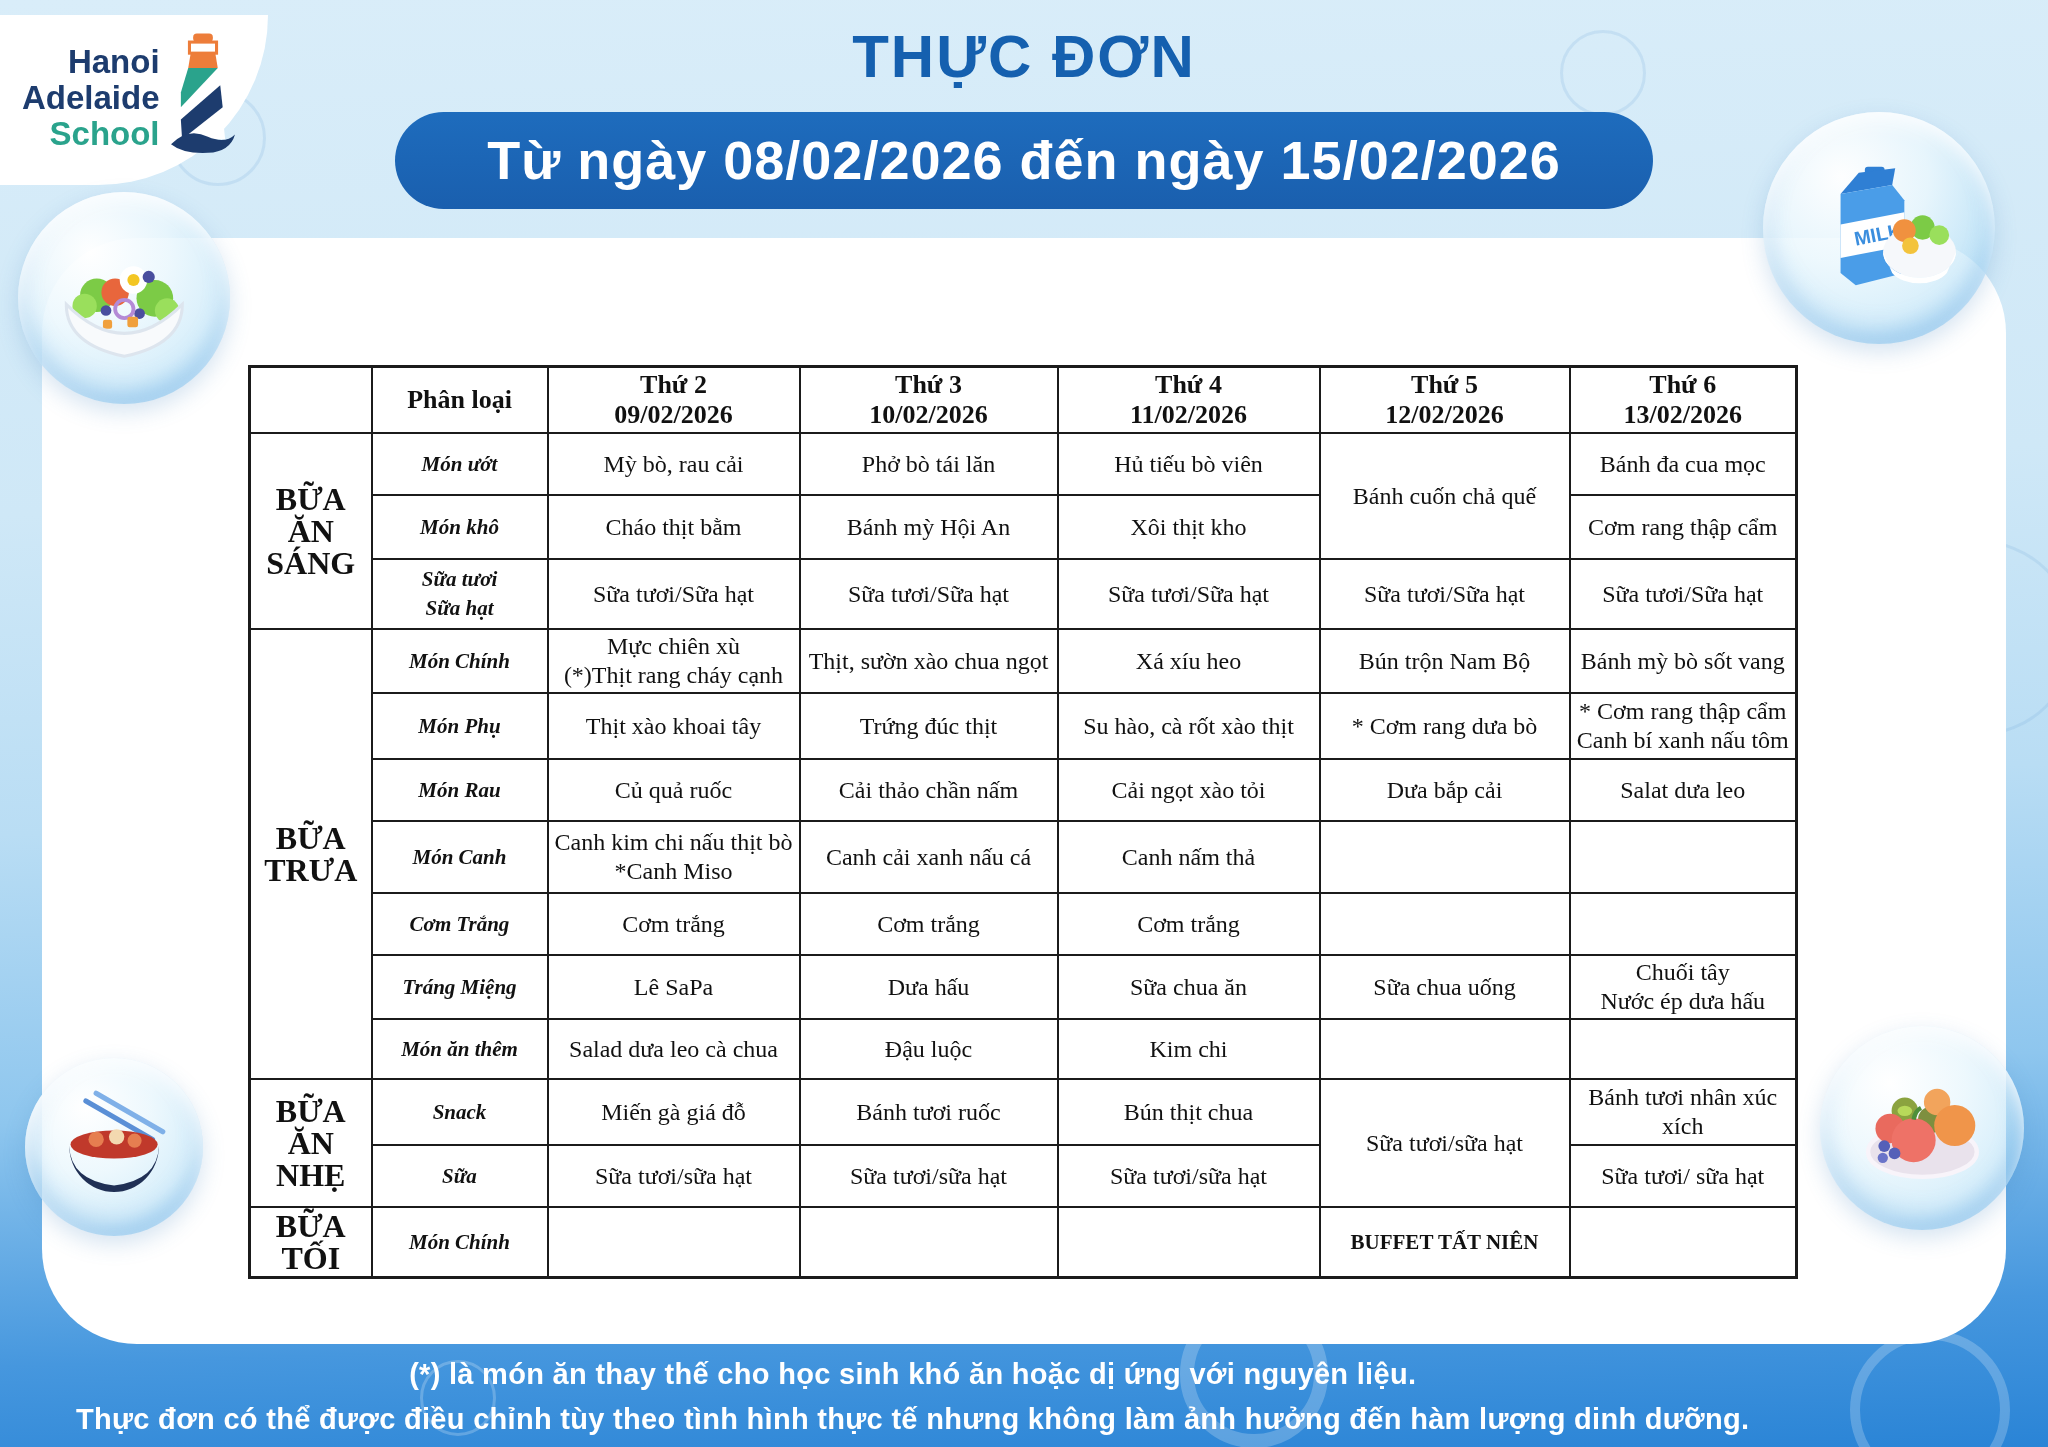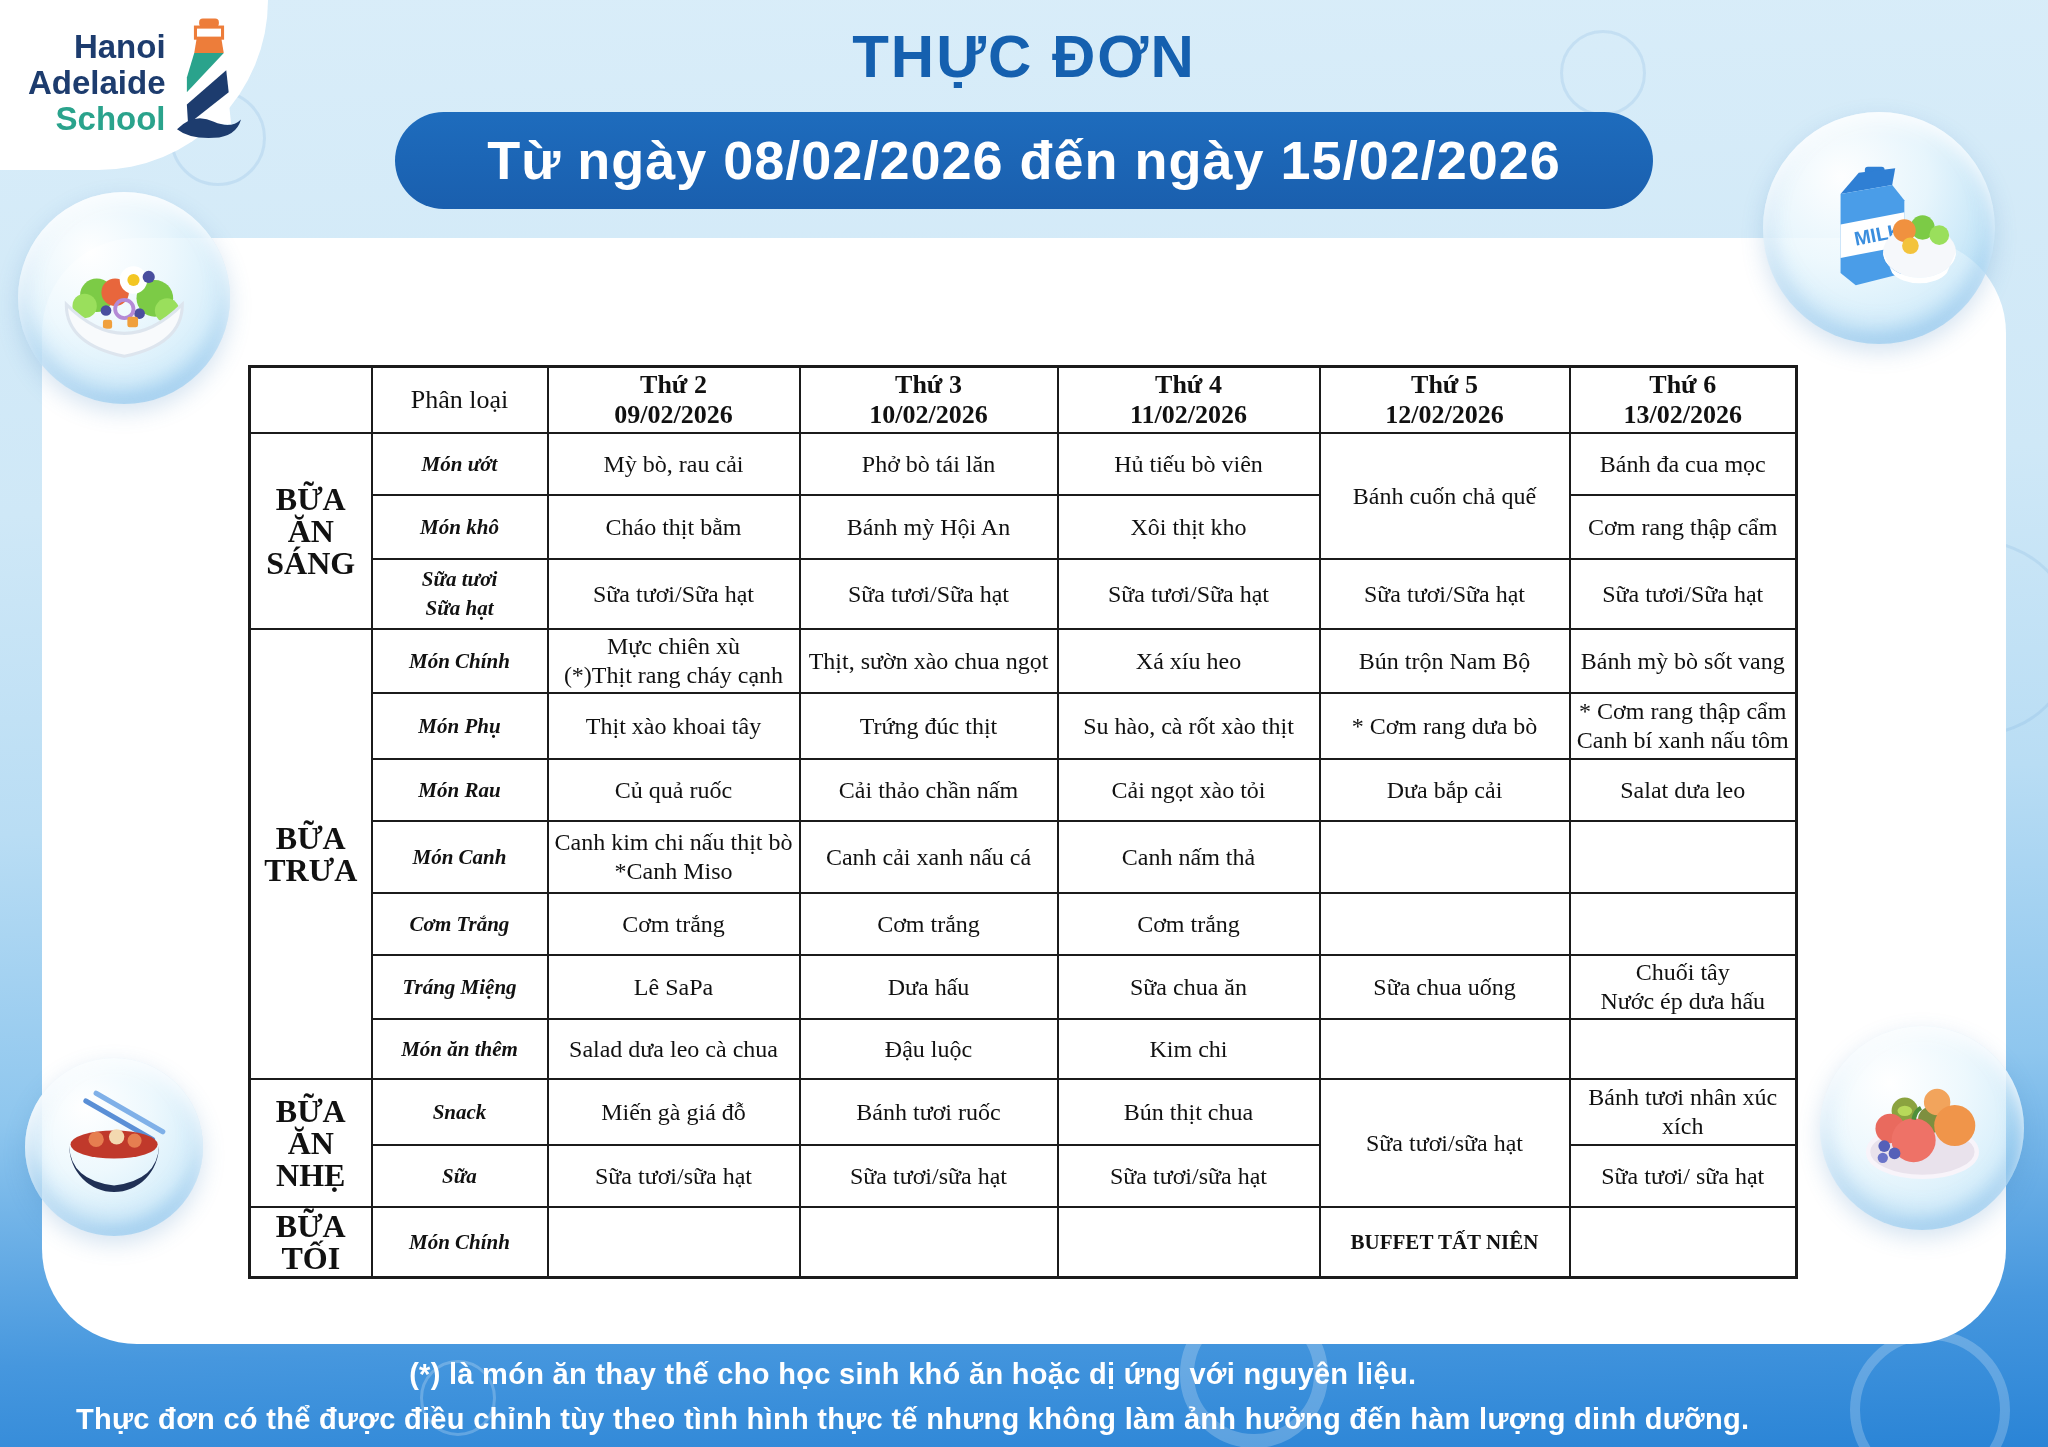--- a/index.html
+++ b/index.html
@@ -6,39 +6,39 @@
   .canvas{position:relative;width:2048px;height:1447px;overflow:hidden;
     background:linear-gradient(178deg,#d9edf9 0%,#cfe8f7 34%,#b9ddf4 55%,#8ec6ee 74%,#4697de 90%,#2a84d6 100%);
     font-family:"Liberation Sans",sans-serif;}
   
   .doodle{position:absolute;border:3px solid rgba(110,165,215,.18);border-radius:50%;}
   .doodle.w{border-color:rgba(255,255,255,.22);}
   
   .card{position:absolute;left:42px;top:238px;width:1964px;height:1106px;background:#ffffff;
     border-radius:95px;}
   
-  .logo-blob{position:absolute;left:0;top:0;width:268px;height:170px;background:#ffffff;
-    border-radius:0 0 170px 0;display:flex;align-items:center;justify-content:flex-start;padding:6px 0 10px 28px;box-sizing:border-box;}
+  .logo-blob{position:absolute;left:0;top:15px;width:268px;height:170px;background:#ffffff;
+    border-radius:0 0 170px 0;display:flex;align-items:center;justify-content:flex-start;padding:6px 0 10px 22px;box-sizing:border-box;}
   .logo-text{text-align:right;font-weight:bold;font-size:33px;line-height:36px;color:#1d3c6e;}
   .logo-text .school{color:#2aa38c;}
   .lighthouse{margin-left:6px;margin-top:-6px;}
   
   .page-title{position:absolute;left:0;right:0;top:22px;text-align:center;color:#1560af;
     font-size:60px;font-weight:bold;letter-spacing:2px;}
   .date-banner{position:absolute;left:50%;transform:translateX(-50%);top:112px;width:1258px;height:97px;
     background:linear-gradient(180deg,#1e6cbd,#1a5fae);border-radius:49px;color:#ffffff;
     font-size:54px;font-weight:bold;text-align:center;line-height:97px;letter-spacing:1px;}
   
   table.menu{position:absolute;left:248px;top:365px;border-collapse:collapse;table-layout:fixed;
     font-family:"Liberation Serif",serif;color:#111111;background:transparent;}
   table.menu td,table.menu th{border:2px solid #1b1b1b;text-align:center;vertical-align:middle;
     padding:2px 5px;white-space:pre-line;overflow:hidden;}
   table.menu{border:3px solid #1b1b1b;}
   th.day{font-size:26px;font-weight:bold;line-height:30px;}
-  th.cathead{font-size:26px;font-weight:normal;}
+  th.cathead{font-size:26px;font-weight:bold;}
   td.group{font-size:32px;font-weight:bold;line-height:32px;}
   td.cat{font-size:21px;font-weight:bold;font-style:italic;line-height:29px;}
   td.cell{font-size:24px;line-height:29px;}
   td.cell.strong{font-weight:bold;font-size:21px;}
   
   .footer-notes{position:absolute;left:76px;top:1352px;color:#ffffff;font-size:29px;font-weight:bold;
     line-height:45px;letter-spacing:.3px;text-align:center;}
   
   .bubble{position:absolute;border-radius:50%;
     background:radial-gradient(circle at 34% 28%, rgba(255,255,255,.96) 0%, rgba(234,247,253,.85) 38%, rgba(190,228,248,.6) 66%, rgba(137,200,240,.65) 88%, rgba(120,188,236,.75) 100%);

